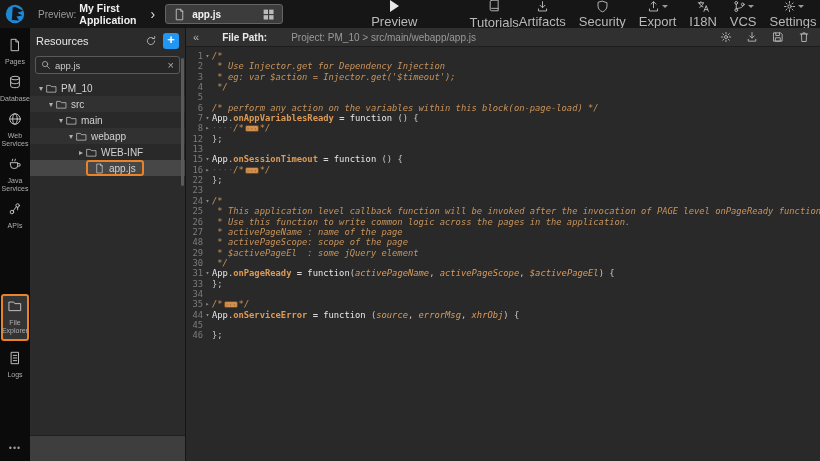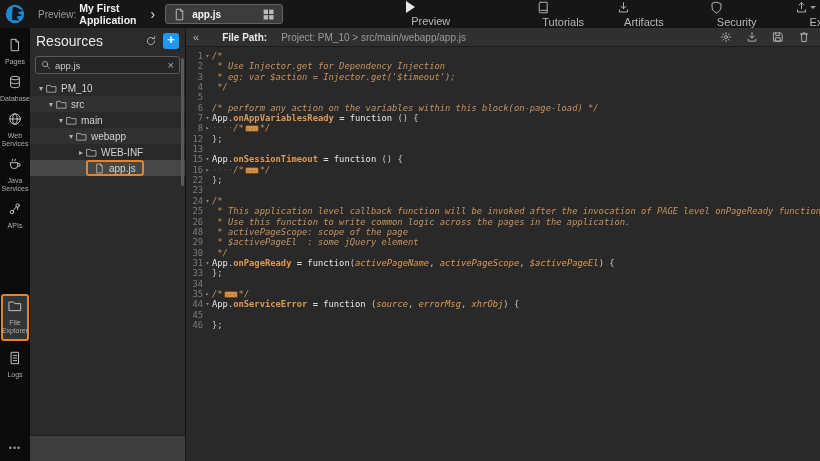--- a/index.html
+++ b/index.html
@@ -9,21 +9,21 @@
   
   .topbar { height:28px; background:#161616; display:flex; align-items:center; padding:0 8px 0 4px; }
   .logo { width:22px; height:22px; flex:none; margin-right:12px; }
   .proj-label { color:#9a9a9a; font-size:10px; }
   .proj-name { color:#f0f0f0; font-size:10.5px; font-weight:bold; margin-left:3px; }
   .crumb-chev { color:#e0e0e0; font-size:14px; margin:0 10px 0 14px; }
   .file-tab { height:20px; background:#3c3c3c; border:1px solid #636363; border-radius:3px;
               display:flex; align-items:center; padding:0 7px; gap:6px; min-width:118px; }
   .file-tab .tab-label { color:#f2f2f2; font-size:10px; font-weight:bold; flex:1; }
   .tb-btn { display:flex; flex-direction:column; align-items:center; gap:2px; color:#c8c8c8; }
-  .tb-btn .lbl, .tb-item .tb-label { font-size:11px; color:#b8b8b8; white-space:nowrap;margin-left:40px; }
+  .tb-btn .lbl, .tb-item .tb-label { font-size:13px; color:#b8b8b8; white-space:nowrap; }
   .play-tri { width:0; height:0; border-left:9px solid #e8e8e8; border-top:6px solid transparent;
               border-bottom:6px solid transparent; }
   #preview-btn { margin-left:88px; }
   #tutorials-btn { margin-left:52px; }
   .top-right { margin-left:auto; display:flex; align-items:flex-start; gap:13px; }
   .tb-item { display:flex; flex-direction:column; align-items:center; gap:1px; }
   .tb-icon { height:14px; display:flex; align-items:center; }
   .tb-icon svg { width:13px; height:13px; }
   .caret { width:0; height:0; border-left:3px solid transparent; border-right:3px solid transparent;
            border-top:3.5px solid #9a9a9a; margin-left:2px; }
@@ -43,21 +43,21 @@
   .side-item svg { width:14px; height:14px; }
   .side-item.selected { background:#343434; border:2px solid #E8832A; border-radius:3px; width:28px;
                         margin-top:auto; padding:3px 0 4px; }
   .side-item.logs { margin-top:6px; }
   .side-dots { margin-top:auto; margin-bottom:8px; color:#9a9a9a; font-size:9px; letter-spacing:1px; }
 
   
   .respanel { width:156px; background:#2b2b2b; border-right:1px solid #151515; display:flex;
               flex-direction:column; position:relative; flex:none; }
   .res-head { height:26px; display:flex; align-items:center; padding:0 6px; gap:6px; }
-  .res-title { color:#e8e8e8; font-size:14px; flex:1; }
+  .res-title { color:#e8e8e8; font-size:11px; flex:1; }
   .res-head svg { width:12px; height:12px; }
   .plus-btn { width:16px; height:16px; background:#2196F3; border-radius:3px; color:#fff; font-size:13px;
               line-height:14px; text-align:center; font-weight:bold; }
   .searchbox { margin:2px 5px 6px; height:18px; border:1px solid #5a5a5a; border-radius:3px;
                display:flex; align-items:center; padding:0 5px; gap:4px; background:#262626; }
   .searchbox svg { width:10px; height:10px; flex:none; }
   .searchbox input { flex:1; background:transparent; border:none; outline:none; color:#c8c8c8;
                      font-size:9.5px; width:90px; font-family:"Liberation Sans",sans-serif; }
   .search-x { color:#aaa; font-size:11px; line-height:10px; }
   .tree { flex:none; }
@@ -71,21 +71,21 @@
              padding:0 6px; height:16px; }
   .vscroll { position:absolute; right:1px; top:30px; width:3px; height:128px; background:#5a5a5a; border-radius:2px; }
   .hscroll-area { margin-top:auto; height:26px; background:#3e3e3e; border-top:1px solid #1f1f1f; }
 
   
   .editor { flex:1; display:flex; flex-direction:column; background:#292929; min-width:0; }
   .ed-head { height:19px; background:#303030; border-bottom:1px solid #1d1d1d; display:flex;
              align-items:center; padding:0 10px 0 4px; gap:6px; flex:none; }
   .collapse { color:#b8b8b8; font-size:11px; padding:0 3px; }
   .fp-label { color:#e8e8e8; font-size:10px; font-weight:bold; margin-left:14px; }
-  .fp-path { color:#9a9a9a; font-size:10px; margin-left:8px; flex:1; white-space:nowrap; overflow:hidden; }
+  .fp-path { color:#9a9a9a; font-size:10px; margin-left:18px; flex:1; white-space:nowrap; overflow:hidden; }
   .ed-icons { display:flex; align-items:center; gap:14px; }
   .ed-icons svg { width:12px; height:12px; }
   .code { flex:1; padding-top:4px; overflow:hidden; font-family:"DejaVu Sans Mono", monospace; }
   .cl { display:flex; height:10.35px; line-height:10.4px; font-size:8.8px; }
   .ln { width:17px; text-align:right; color:#7b7b7b; flex:none; }
   .fm { width:9px; text-align:center; color:#8d8d8d; font-size:6.5px; flex:none; line-height:10.4px; }
   .src { white-space:pre; overflow:hidden; flex:1; color:#c8c8c8; }
   .tok-c { color:#C9935B; font-style:italic; }
   .tok-p { color:#DE9A55; font-weight:bold; }
   .tok-k { color:#e8e8e8; font-weight:normal; }
@@ -468,20 +468,25 @@
           <span class="ln">25</span>
           <span class="fm"></span>
           <span class="src"><span class="tok-c"> * This application level callback function will be invoked after the invocation of PAGE level onPageReady function.</span></span>
         </div>
         <div class="cl">
           <span class="ln">26</span>
           <span class="fm"></span>
           <span class="src"><span class="tok-c"> * Use this function to write common logic across the pages in the application.</span></span>
         </div>
         <div class="cl">
+          <span class="ln">27</span>
+          <span class="fm"></span>
+          <span class="src"><span class="tok-c"> * activePageName : name of the page</span></span>
+        </div>
+        <div class="cl">
           <span class="ln">48</span>
           <span class="fm"></span>
           <span class="src"><span class="tok-c"> * activePageScope: scope of the page</span></span>
         </div>
         <div class="cl">
           <span class="ln">29</span>
           <span class="fm"></span>
           <span class="src"><span class="tok-c"> * $activePageEl  : some jQuery element</span></span>
         </div>
         <div class="cl">

